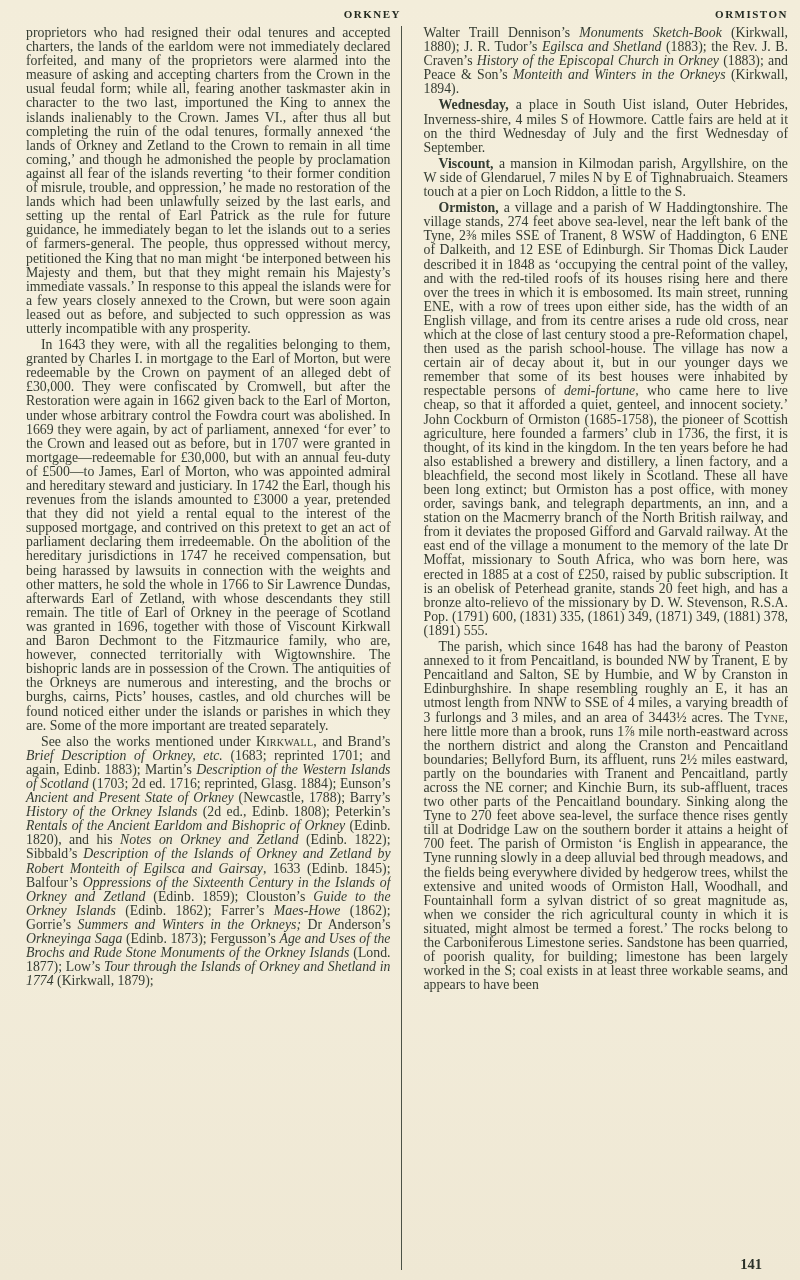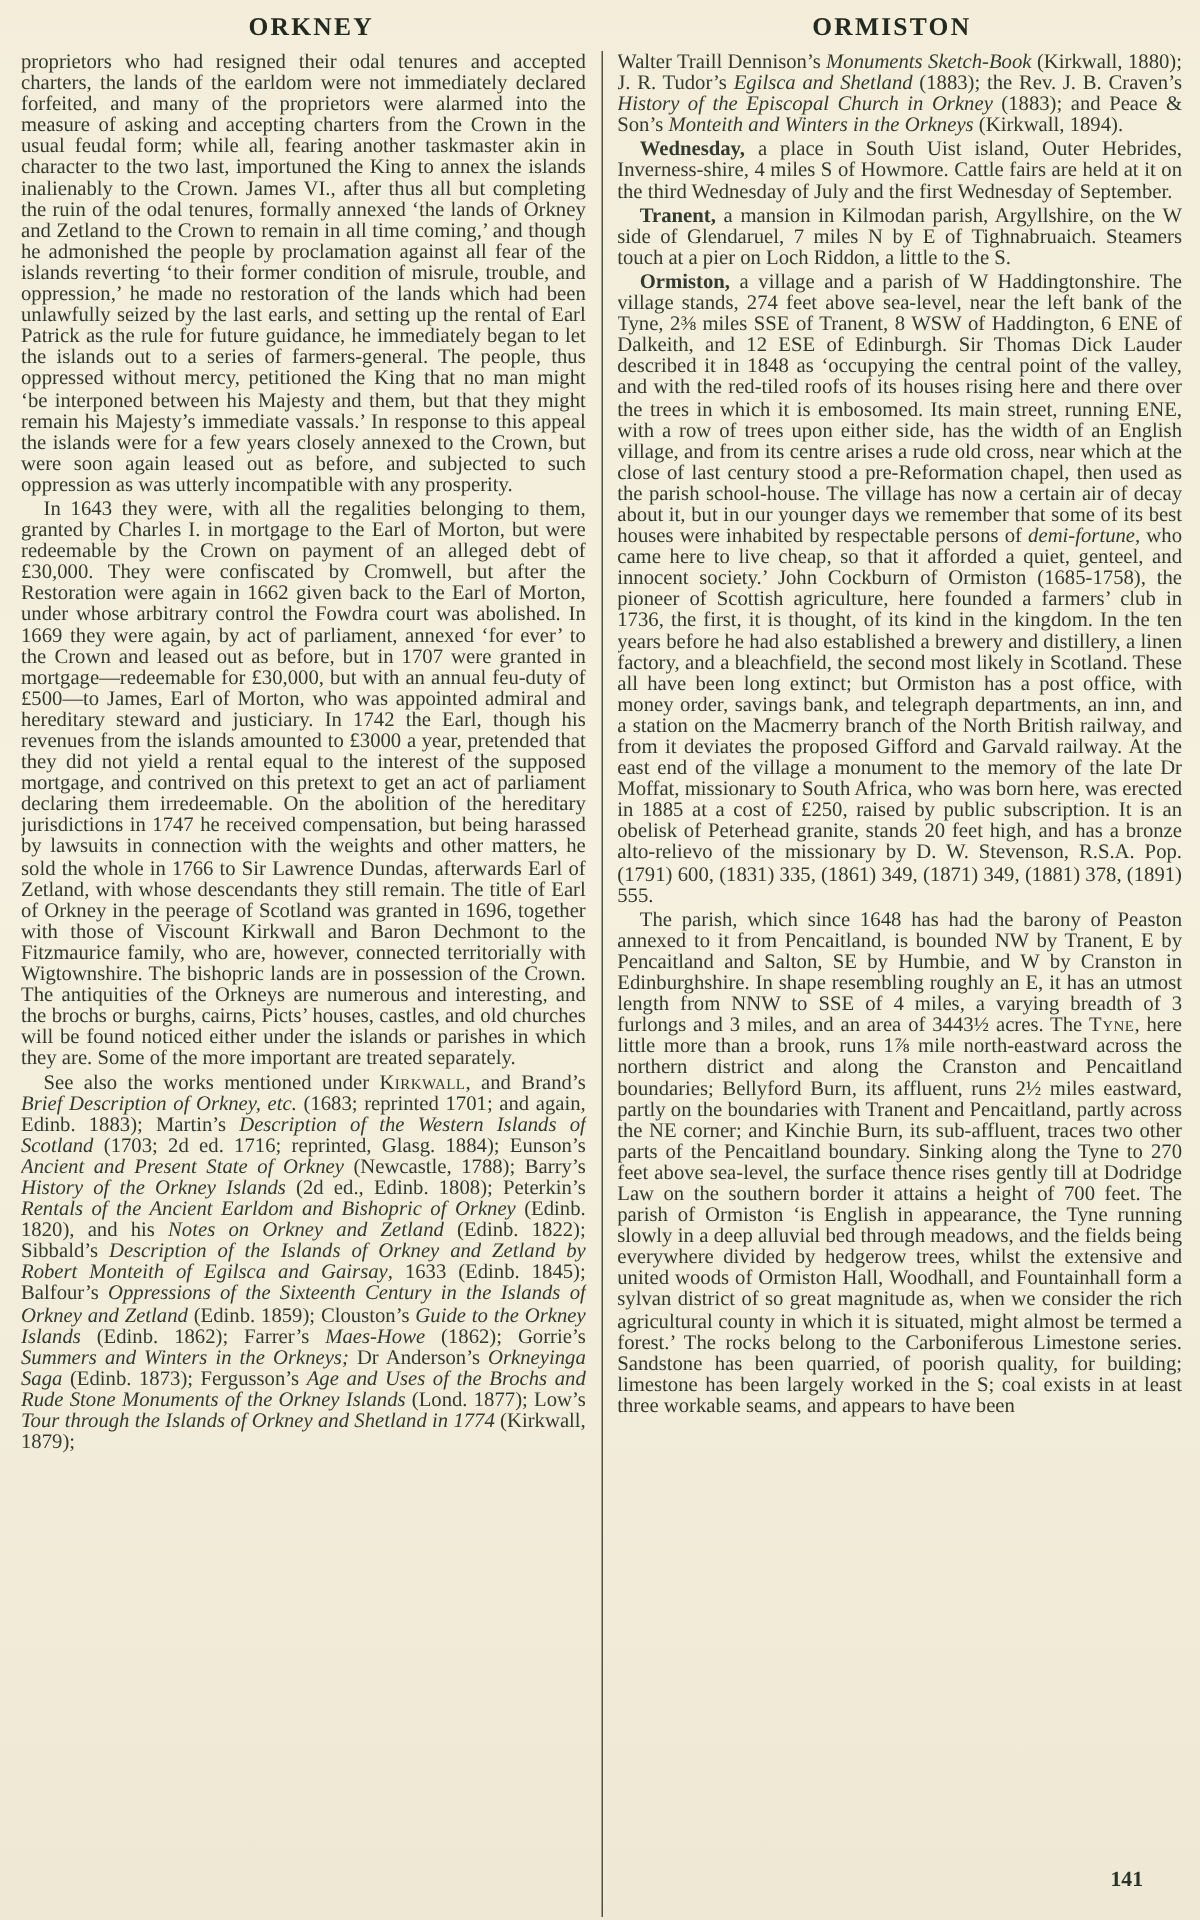--- a/index.html
+++ b/index.html
@@ -14,23 +14,23 @@
     width: 800px;
     height: 1280px;
     overflow: hidden;
     padding: 8px 12px 0 14px;
     background: linear-gradient(180deg, #f3edda 0%, #f5f0df 45%, #efe8d4 100%);
     color: #323a30;
   }
   .header { display: flex; }
   .running-head {
     flex: 1;
-    text-align: center;
+    text-align: right;
     font-weight: bold;
-    font-size: 17px;
+    font-size: 11px;
     letter-spacing: 1.5px;
     color: #232a21;
   }
   .columns {
     display: flex;
     margin-top: 6px;
     height: 1244px;
     overflow: hidden;
   }
   .column {
@@ -42,29 +42,29 @@
     text-align: justify;
     -webkit-hyphens: auto;
     hyphens: auto;
     color: #333b31;
   }
   .divider {
     width: 1px;
     background: #4c5246;
     margin: 0 10px;
   }
-  p.para { text-align: justify; }
+  p.para { text-align: justify; margin-left: 12px; }
   p.para.indent { text-indent: 15px; }
   p.para + p.para { margin-top: 2px; }
   .i { font-style: italic; }
   .b { font-weight: bold; }
   .sc { font-variant: small-caps; letter-spacing: 0.3px; }
   .page-number {
     position: absolute;
-    bottom: 18px;
+    bottom: 7px;
     right: 38px;
     font-weight: bold;
     font-size: 14.5px;
     color: #2a3128;
   }
 </style>
 </head>
 <body>
 
 <div class="page">
@@ -75,19 +75,19 @@
   <div class="columns">
     <div class="column">
         <p class="para">proprietors who had resigned their odal tenures and accepted charters, the lands of the earldom were not immediately declared forfeited, and many of the proprietors were alarmed into the measure of asking and accepting charters from the Crown in the usual feudal form; while all, fearing another taskmaster akin in character to the two last, importuned the King to annex the islands inalienably to the Crown.  James VI., after thus all but completing the ruin of the odal tenures, formally annexed ‘the lands of Orkney and Zetland to the Crown to remain in all time coming,’ and though he admonished the people by proclamation against all fear of the islands reverting ‘to their former condition of misrule, trouble, and oppression,’ he made no restoration of the lands which had been unlawfully seized by the last earls, and setting up the rental of Earl Patrick as the rule for future guidance, he immediately began to let the islands out to a series of farmers-general.  The people, thus oppressed without mercy, petitioned the King that no man might ‘be interponed between his Majesty and them, but that they might remain his Majesty’s immediate vassals.’  In response to this appeal the islands were for a few years closely annexed to the Crown, but were soon again leased out as before, and subjected to such oppression as was utterly incompatible with any prosperity.</p>
         <p class="para indent">In 1643 they were, with all the regalities belonging to them, granted by Charles I. in mortgage to the Earl of Morton, but were redeemable by the Crown on payment of an alleged debt of £30,000.  They were confiscated by Cromwell, but after the Restoration were again in 1662 given back to the Earl of Morton, under whose arbitrary control the Fowdra court was abolished.  In 1669 they were again, by act of parliament, annexed ‘for ever’ to the Crown and leased out as before, but in 1707 were granted in mortgage—redeemable for £30,000, but with an annual feu-duty of £500—to James, Earl of Morton, who was appointed admiral and hereditary steward and justiciary.  In 1742 the Earl, though his revenues from the islands amounted to £3000 a year, pretended that they did not yield a rental equal to the interest of the supposed mortgage, and contrived on this pretext to get an act of parliament declaring them irredeemable.  On the abolition of the hereditary jurisdictions in 1747 he received compensation, but being harassed by lawsuits in connection with the weights and other matters, he sold the whole in 1766 to Sir Lawrence Dundas, afterwards Earl of Zetland, with whose descendants they still remain.  The title of Earl of Orkney in the peerage of Scotland was granted in 1696, together with those of Viscount Kirkwall and Baron Dechmont to the Fitzmaurice family, who are, however, connected territorially with Wigtownshire.  The bishopric lands are in possession of the Crown.  The antiquities of the Orkneys are numerous and interesting, and the brochs or burghs, cairns, Picts’ houses, castles, and old churches will be found noticed either under the islands or parishes in which they are.  Some of the more important are treated separately.</p>
         <p class="para indent">See also the works mentioned under <span class="sc">Kirkwall</span>, and Brand’s <span class="i">Brief Description of Orkney, etc.</span> (1683; reprinted 1701; and again, Edinb. 1883); Martin’s <span class="i">Description of the Western Islands of Scotland</span> (1703; 2d ed. 1716; reprinted, Glasg. 1884); Eunson’s <span class="i">Ancient and Present State of Orkney</span> (Newcastle, 1788); Barry’s <span class="i">History of the Orkney Islands</span> (2d ed., Edinb. 1808); Peterkin’s <span class="i">Rentals of the Ancient Earldom and Bishopric of Orkney</span> (Edinb. 1820), and his <span class="i">Notes on Orkney and Zetland</span> (Edinb. 1822); Sibbald’s <span class="i">Description of the Islands of Orkney and Zetland by Robert Monteith of Egilsca and Gairsay</span>, 1633 (Edinb. 1845); Balfour’s <span class="i">Oppressions of the Sixteenth Century in the Islands of Orkney and Zetland</span> (Edinb. 1859); Clouston’s <span class="i">Guide to the Orkney Islands</span> (Edinb. 1862); Farrer’s <span class="i">Maes-Howe</span> (1862); Gorrie’s <span class="i">Summers and Winters in the Orkneys;</span> Dr Anderson’s <span class="i">Orkneyinga Saga</span> (Edinb. 1873); Fergusson’s <span class="i">Age and Uses of the Brochs and Rude Stone Monuments of the Orkney Islands</span> (Lond. 1877); Low’s <span class="i">Tour through the Islands of Orkney and Shetland in 1774</span> (Kirkwall, 1879);</p>
       </div>
     <div class="divider"></div>
     <div class="column">
         <p class="para">Walter Traill Dennison’s <span class="i">Monuments Sketch-Book</span> (Kirkwall, 1880); J. R. Tudor’s <span class="i">Egilsca and Shetland</span> (1883); the Rev. J. B. Craven’s <span class="i">History of the Episcopal Church in Orkney</span> (1883); and Peace &amp; Son’s <span class="i">Monteith and Winters in the Orkneys</span> (Kirkwall, 1894).</p>
         <p class="para indent"><span class="b">Wednesday,</span> a place in South Uist island, Outer Hebrides, Inverness-shire, 4 miles S of Howmore.  Cattle fairs are held at it on the third Wednesday of July and the first Wednesday of September.</p>
-        <p class="para indent"><span class="b">Tranent,</span> a mansion in Kilmodan parish, Argyllshire, on the W side of Glendaruel, 7 miles N by E of Tighnabruaich.  Steamers touch at a pier on Loch Riddon, a little to the S.</p>
+        <p class="para indent"><span class="b">Viscount,</span> a mansion in Kilmodan parish, Argyllshire, on the W side of Glendaruel, 7 miles N by E of Tighnabruaich.  Steamers touch at a pier on Loch Riddon, a little to the S.</p>
         <p class="para indent"><span class="b">Ormiston,</span> a village and a parish of W Haddingtonshire.  The village stands, 274 feet above sea-level, near the left bank of the Tyne, 2⅜ miles SSE of Tranent, 8 WSW of Haddington, 6 ENE of Dalkeith, and 12 ESE of Edinburgh.  Sir Thomas Dick Lauder described it in 1848 as ‘occupying the central point of the valley, and with the red-tiled roofs of its houses rising here and there over the trees in which it is embosomed.  Its main street, running ENE, with a row of trees upon either side, has the width of an English village, and from its centre arises a rude old cross, near which at the close of last century stood a pre-Reformation chapel, then used as the parish school-house.  The village has now a certain air of decay about it, but in our younger days we remember that some of its best houses were inhabited by respectable persons of <span class="i">demi-fortune,</span> who came here to live cheap, so that it afforded a quiet, genteel, and innocent society.’  John Cockburn of Ormiston (1685-1758), the pioneer of Scottish agriculture, here founded a farmers’ club in 1736, the first, it is thought, of its kind in the kingdom.  In the ten years before he had also established a brewery and distillery, a linen factory, and a bleachfield, the second most likely in Scotland.  These all have been long extinct; but Ormiston has a post office, with money order, savings bank, and telegraph departments, an inn, and a station on the Macmerry branch of the North British railway, and from it deviates the proposed Gifford and Garvald railway.  At the east end of the village a monument to the memory of the late Dr Moffat, missionary to South Africa, who was born here, was erected in 1885 at a cost of £250, raised by public subscription.  It is an obelisk of Peterhead granite, stands 20 feet high, and has a bronze alto-relievo of the missionary by D. W. Stevenson, R.S.A.  Pop. (1791) 600, (1831) 335, (1861) 349, (1871) 349, (1881) 378, (1891) 555.</p>
         <p class="para indent">The parish, which since 1648 has had the barony of Peaston annexed to it from Pencaitland, is bounded NW by Tranent, E by Pencaitland and Salton, SE by Humbie, and W by Cranston in Edinburghshire.  In shape resembling roughly an E, it has an utmost length from NNW to SSE of 4 miles, a varying breadth of 3 furlongs and 3 miles, and an area of 3443½ acres.  The <span class="sc">Tyne</span>, here little more than a brook, runs 1⅞ mile north-eastward across the northern district and along the Cranston and Pencaitland boundaries; Bellyford Burn, its affluent, runs 2½ miles eastward, partly on the boundaries with Tranent and Pencaitland, partly across the NE corner; and Kinchie Burn, its sub-affluent, traces two other parts of the Pencaitland boundary.  Sinking along the Tyne to 270 feet above sea-level, the surface thence rises gently till at Dodridge Law on the southern border it attains a height of 700 feet.  The parish of Ormiston ‘is English in appearance, the Tyne running slowly in a deep alluvial bed through meadows, and the fields being everywhere divided by hedgerow trees, whilst the extensive and united woods of Ormiston Hall, Woodhall, and Fountainhall form a sylvan district of so great magnitude as, when we consider the rich agricultural county in which it is situated, might almost be termed a forest.’  The rocks belong to the Carboniferous Limestone series.  Sandstone has been quarried, of poorish quality, for building; limestone has been largely worked in the S; coal exists in at least three workable seams, and appears to have been</p>
       </div>
   </div>
   <div class="page-number">141</div>
 </div>
 
 </body></html>

